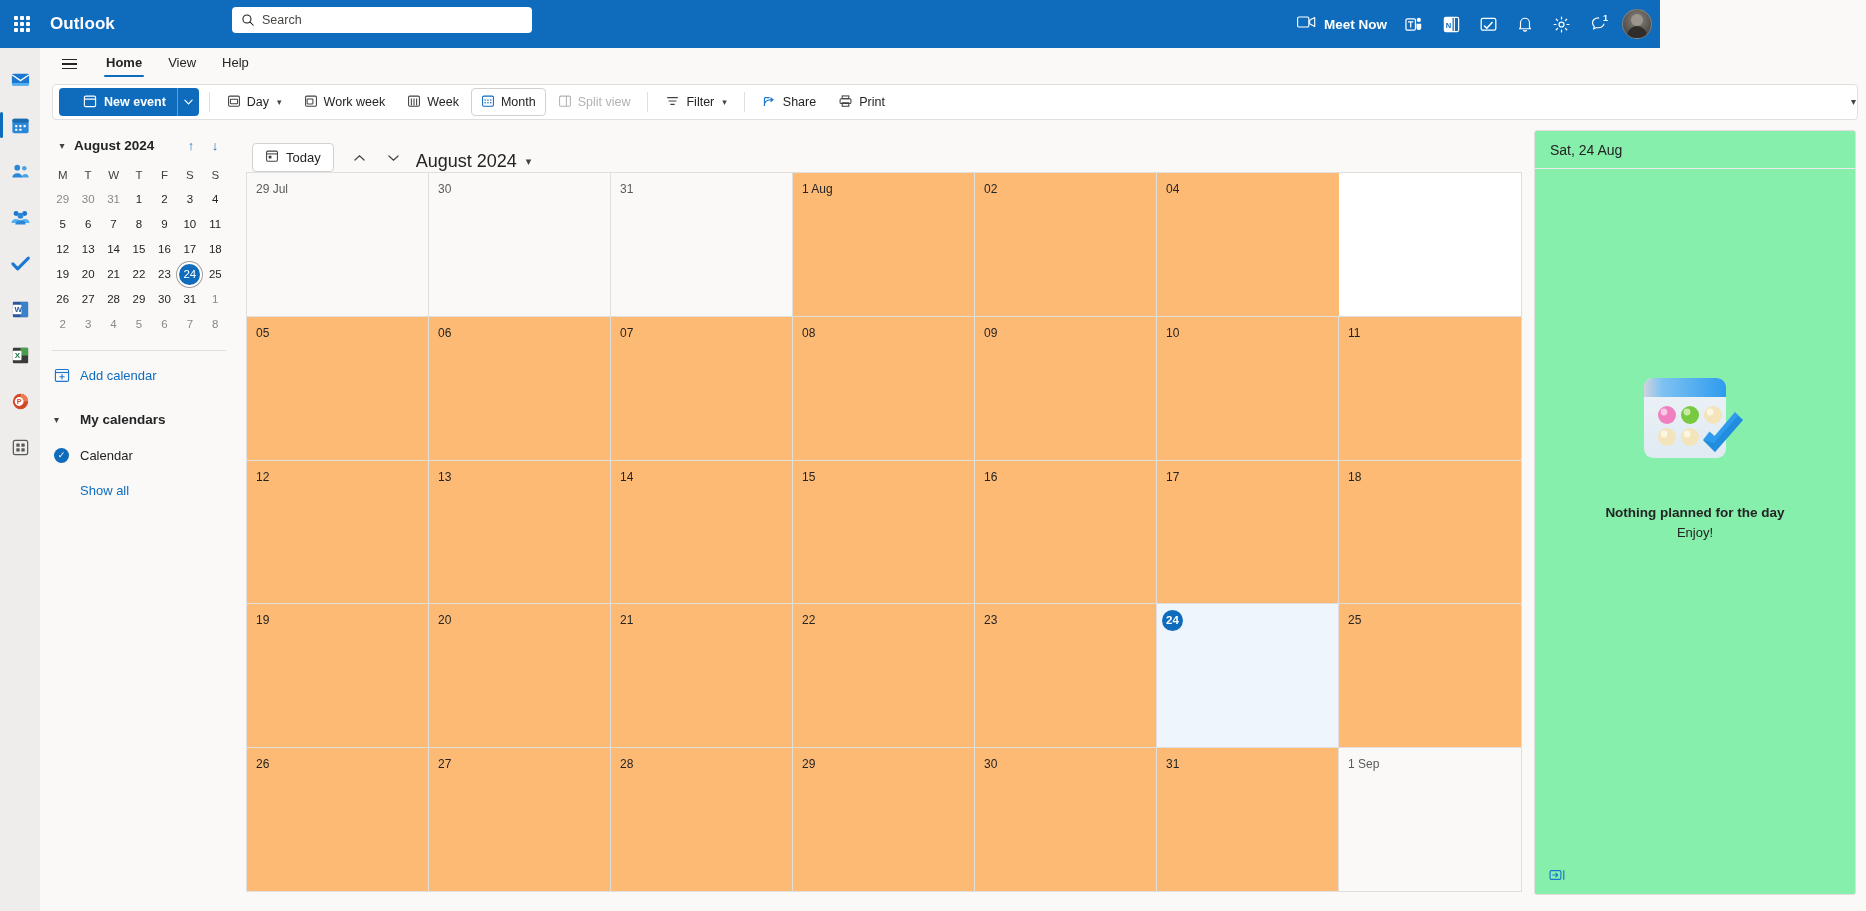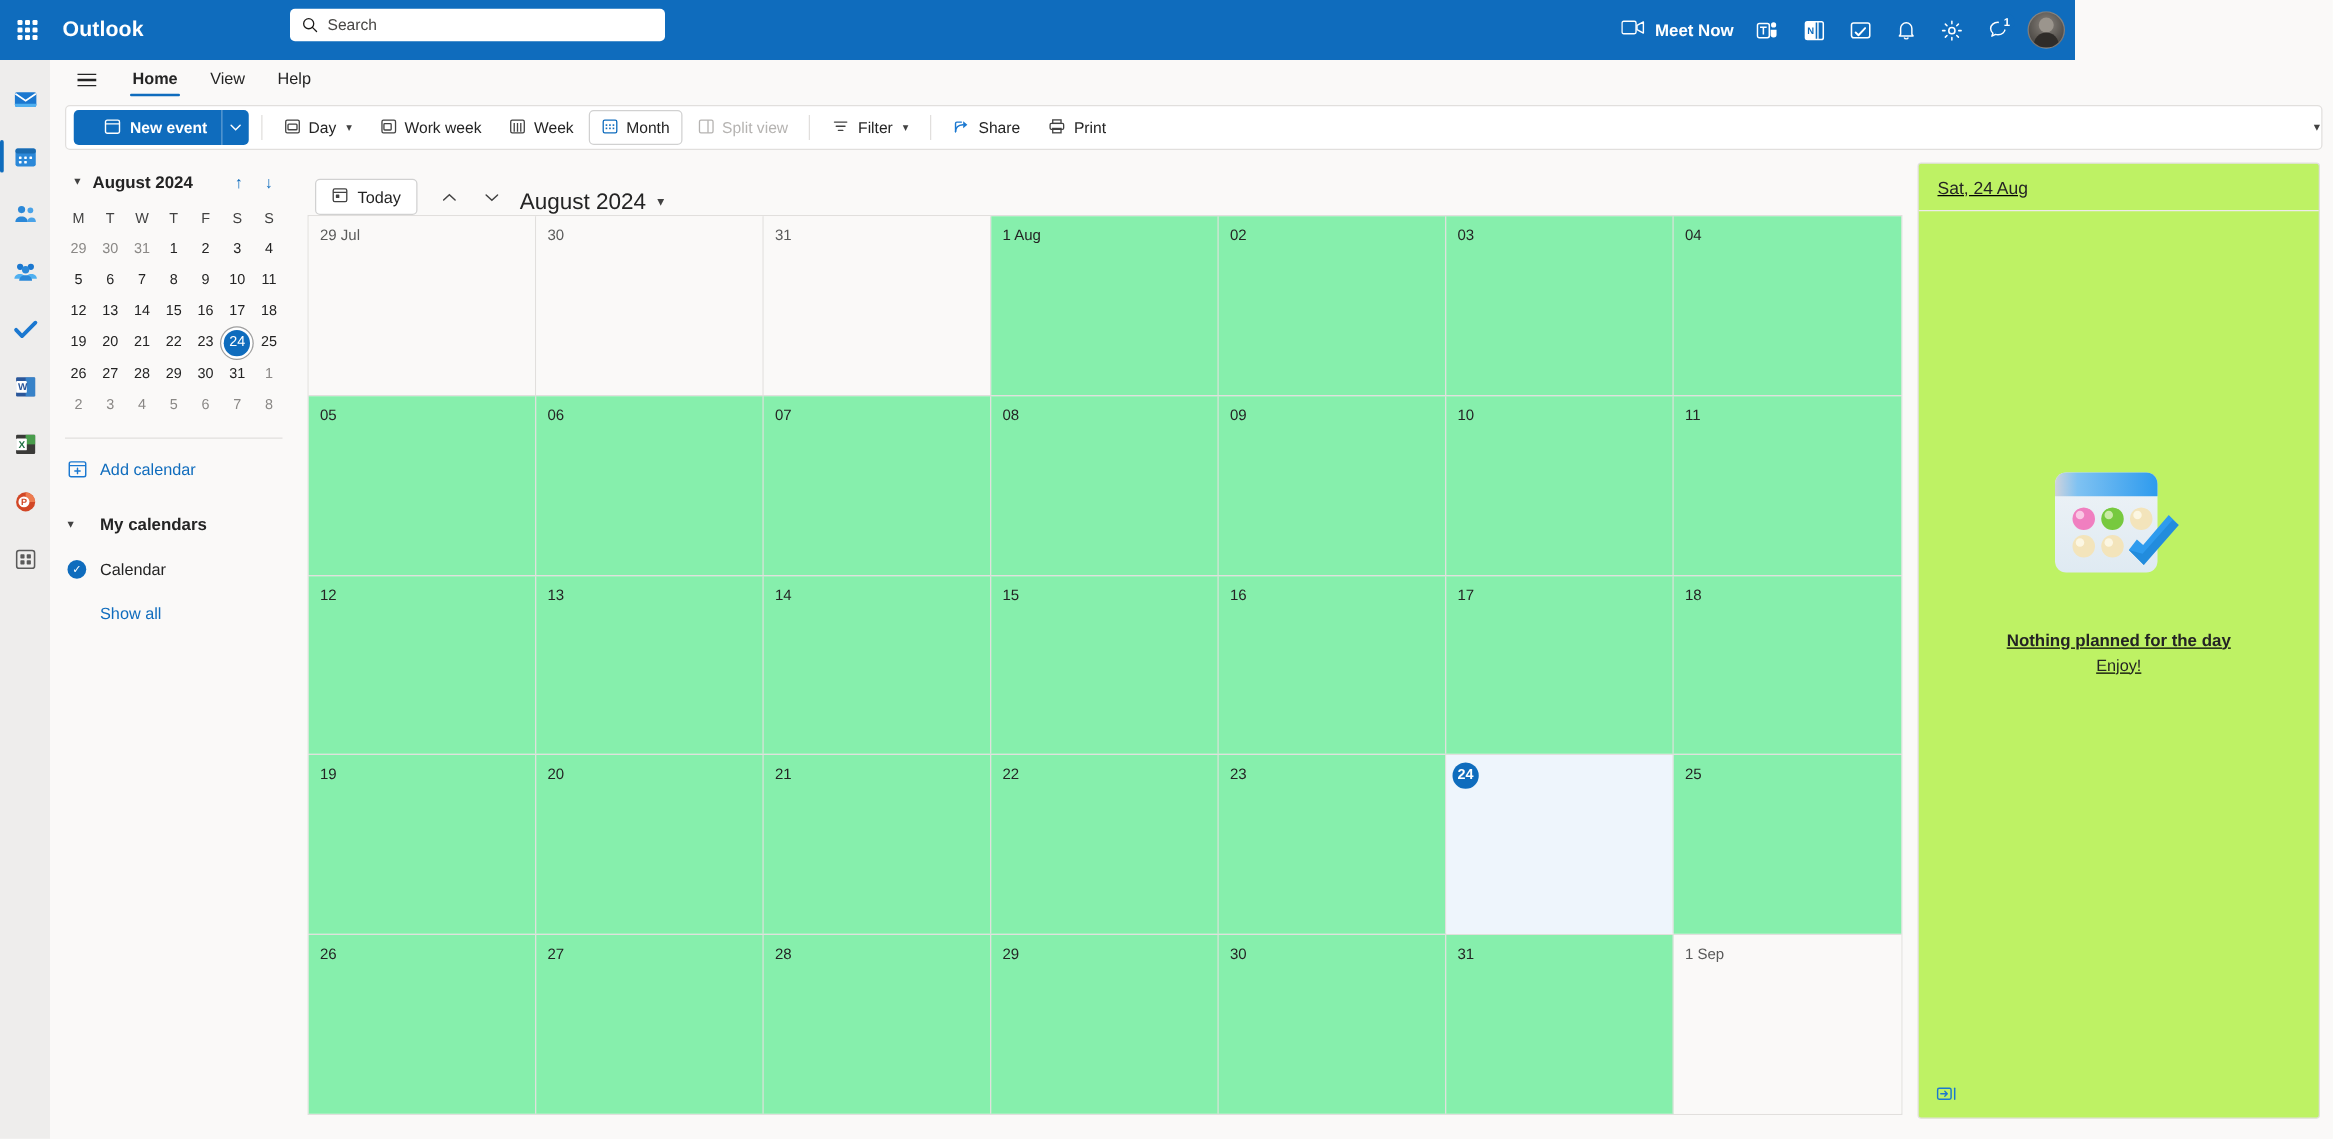--- a/index.html
+++ b/index.html
@@ -255,44 +255,44 @@
   }
   .dow-row div:last-child { border-right: 0; }
   .weeks { flex: 1; display: flex; flex-direction: column; }
   .week {
     flex: 1; display: grid; grid-template-columns: repeat(7, 1fr);
     border-bottom: 1px solid #e1dfdd;
   }
   .week:last-child { border-bottom: 0; }
   .cell {
     border-right: 1px solid #e1dfdd; padding: 6px 0 0 9px;
-    position: relative; cursor: pointer; background: #86efac;
+    position: relative; cursor: pointer; background: #fdba74;
   }
   .cell:last-child { border-right: 0; }
   .cell .num { font-size: 12px; color: #242424; }
   .cell.dim { background: #faf9f8; }
   .cell.dim .num { color: #5a5a5a; }
   .cell.selday { background: #eef5fc; }
   .cell .num.today {
     display: inline-flex; align-items: center; justify-content: center;
     width: 21px; height: 21px; border-radius: 50%;
     background: #0f6cbd; color: #fff; font-size: 11.5px;
     margin: -3px 0 0 -4px; font-weight: 600;
   }
 
   
   .rightpane {
     position: absolute; top: 122px; left: 1530px;
     width: 336px; height: 789px;
     background: #faf9f8; padding: 8px 10px 8px 4px;
   }
   .rp-card {
-    width: 322px; height: 765px; background: #bef264;
+    width: 322px; height: 765px; background: #86efac;
     border: 1px solid #e1dfdd; border-radius: 3px;
-    display: flex; flex-direction: column; position: relative; text-decoration: underline;
+    display: flex; flex-direction: column; position: relative;
   }
   .rp-title {
     height: 38px; display: flex; align-items: center; padding-left: 15px;
     font-size: 14px; color: #242424; border-bottom: 1px solid #edebe9;
   }
   .rp-body {
     flex: 1; display: flex; flex-direction: column;
     align-items: center; justify-content: center; padding-bottom: 150px;
   }
   .illus { width: 112px; height: 103px; position: relative; margin-bottom: 28px; }
@@ -715,21 +715,20 @@
   </div>
 
   <div class="grid-wrap">
     <div class="weeks" id="weeks">
         <div class="week">
           <div class="cell dim"><span class="num">29 Jul</span></div>
           <div class="cell dim"><span class="num">30</span></div>
           <div class="cell dim"><span class="num">31</span></div>
           <div class="cell"><span class="num">1 Aug</span></div>
           <div class="cell"><span class="num">02</span></div>
-          <div class="cell"><span class="num">03</span></div>
           <div class="cell"><span class="num">04</span></div>
         </div>
         <div class="week">
           <div class="cell"><span class="num">05</span></div>
           <div class="cell"><span class="num">06</span></div>
           <div class="cell"><span class="num">07</span></div>
           <div class="cell"><span class="num">08</span></div>
           <div class="cell"><span class="num">09</span></div>
           <div class="cell"><span class="num">10</span></div>
           <div class="cell"><span class="num">11</span></div>

